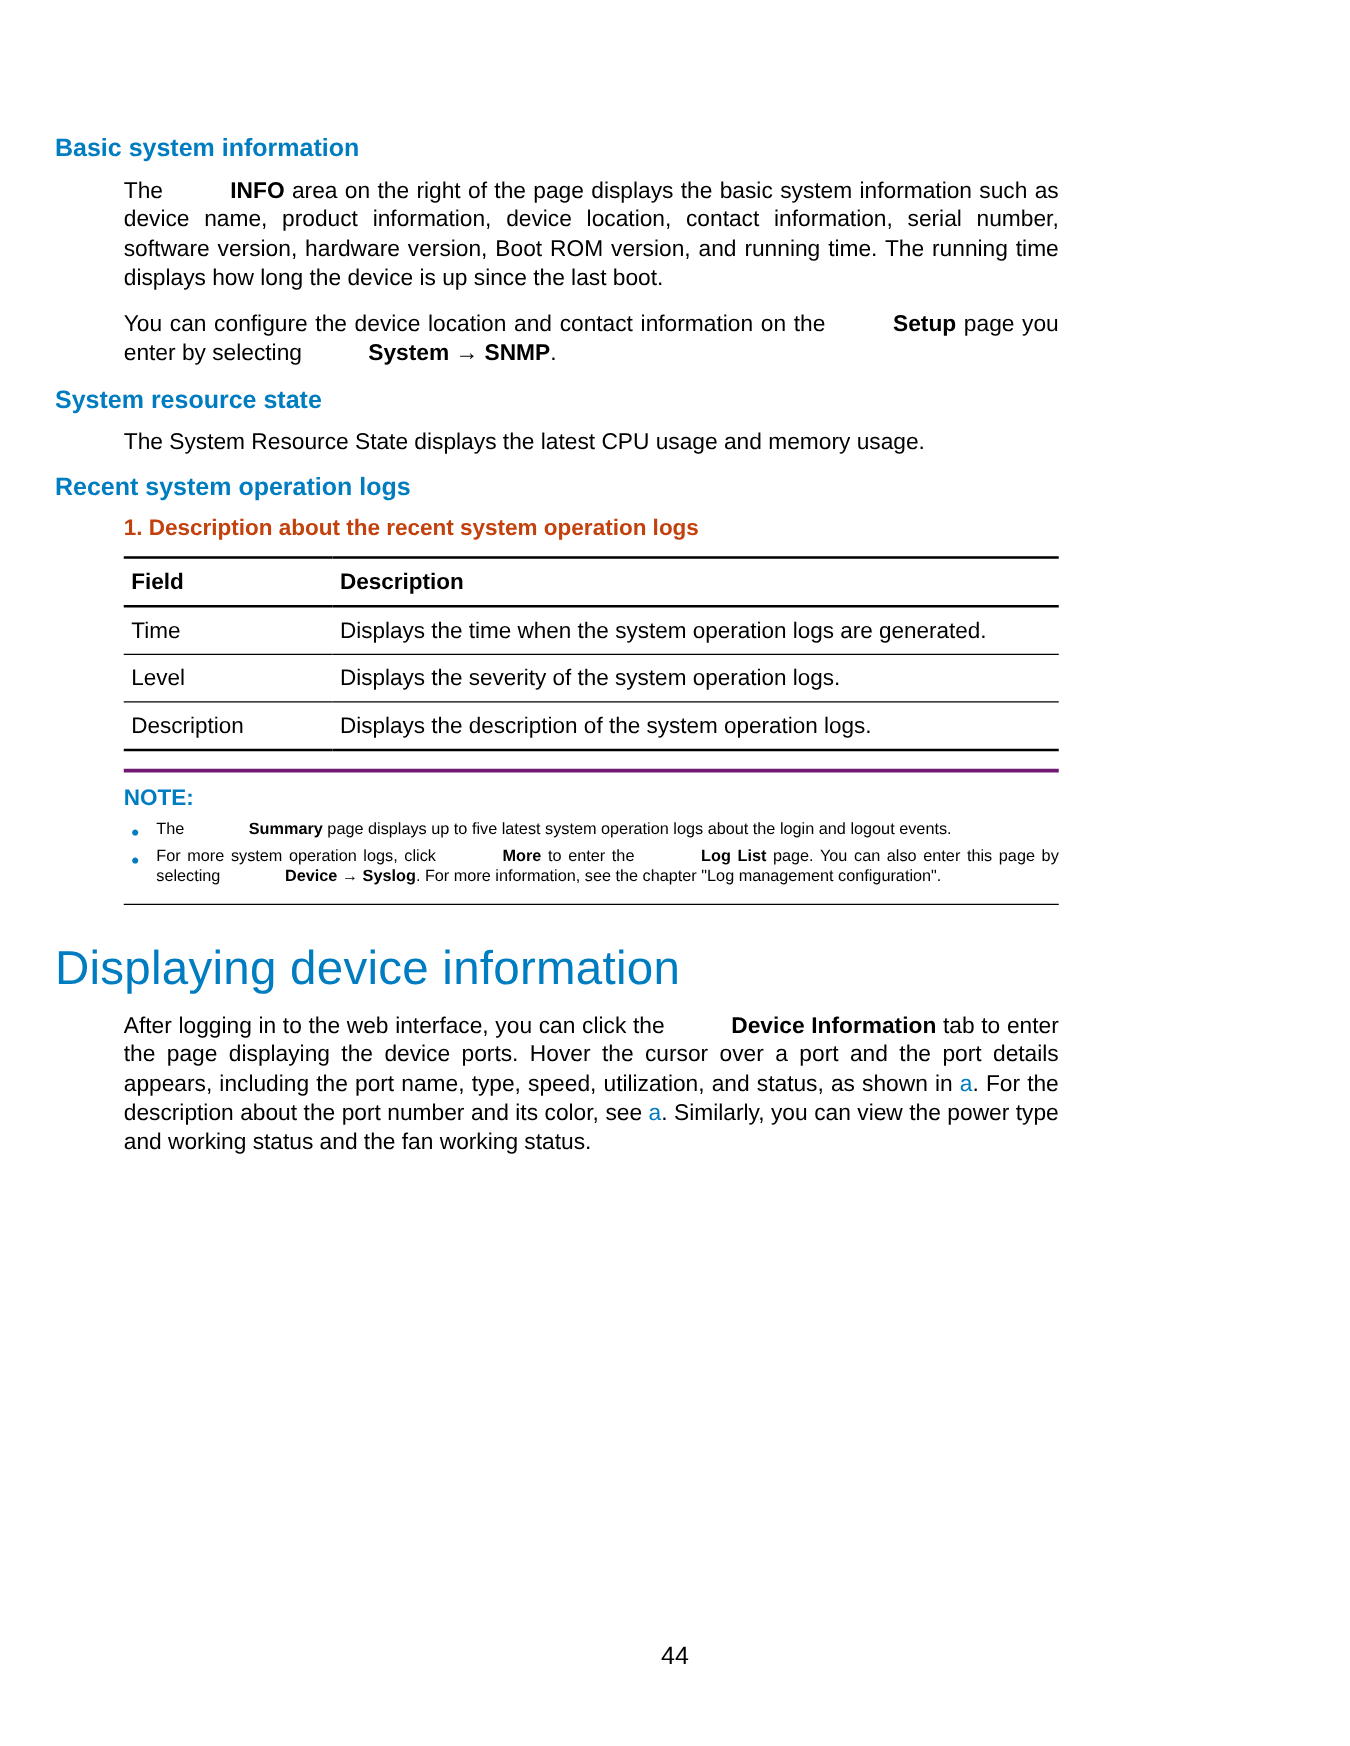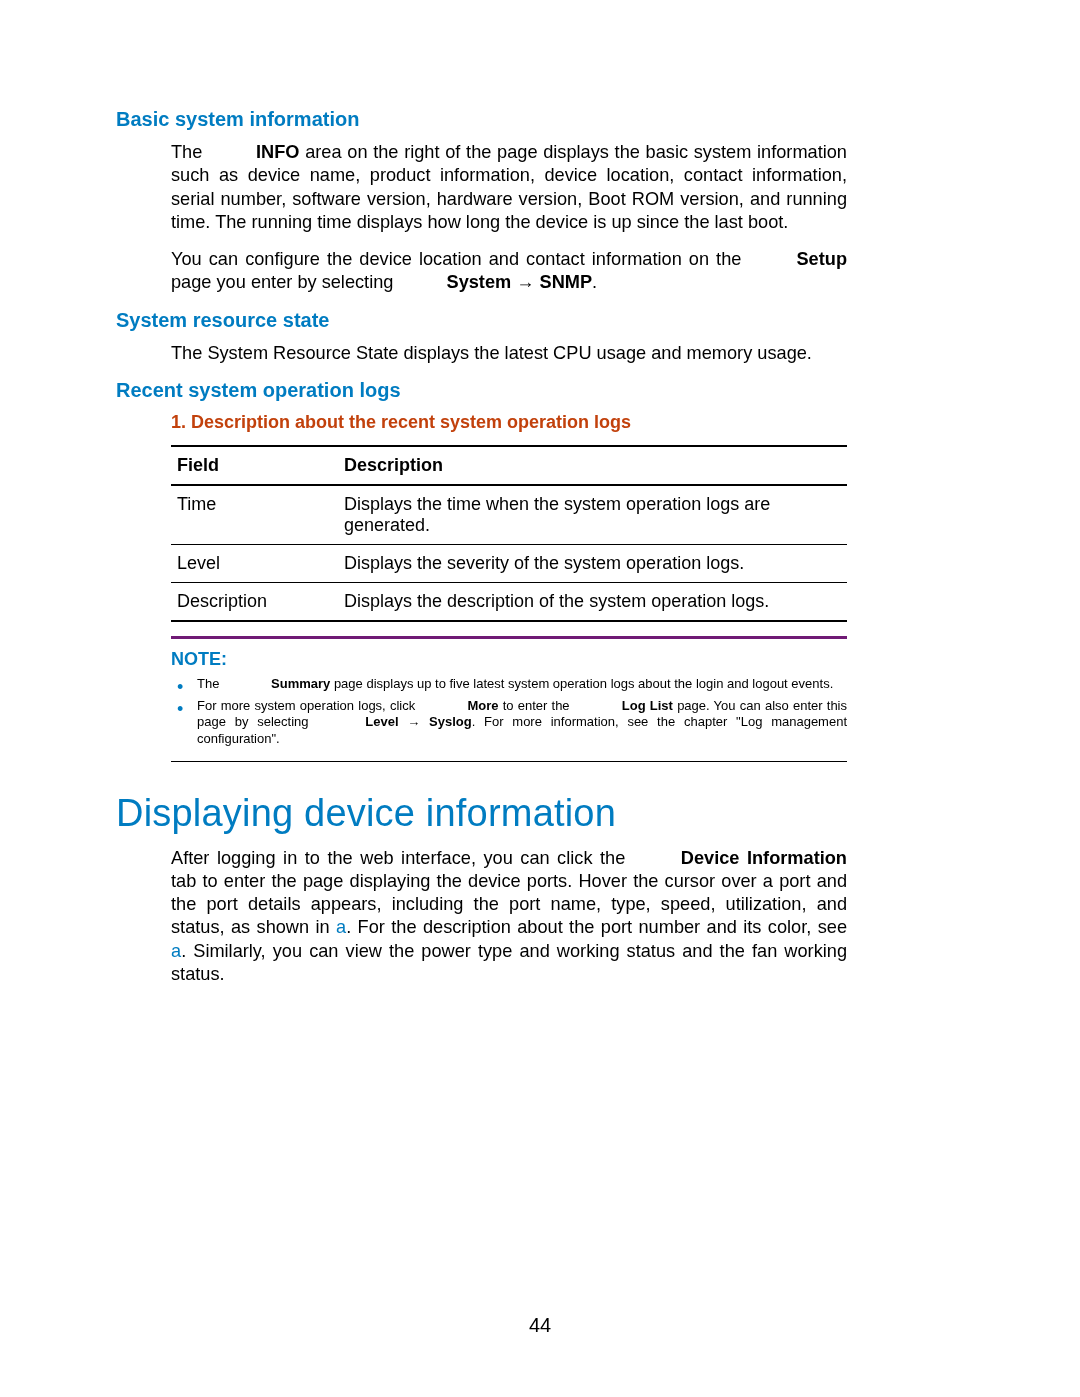--- a/index.html
+++ b/index.html
@@ -7,21 +7,21 @@
     margin: 0;
     background: #ffffff;
     font-family: "Segoe UI", "Helvetica Neue", Arial, sans-serif;
     color: #000;
   }
   .page {
     width: 952px;
     height: 1397px;
     position: relative;
     box-sizing: border-box;
-    padding: 100px 105px 0 116px;
+    padding: 100px 105px 0 44px;
   }
   .h3 {
     color: #007cc1;
     font-weight: 600;
     font-size: 20px;
     margin: 8px 0 10px 0;
   }
   .indent {
     margin-left: 55px;
   }
@@ -151,21 +151,21 @@
           <td>Description</td>
           <td>Displays the description of the system operation logs.</td>
         </tr>
       </tbody>
     </table>
 
     <div class="note-block">
       <div class="note-label">NOTE:</div>
       <ul class="note-list">
         <li>The <span class="bold">Summary</span> page displays up to five latest system operation logs about the login and logout events.</li>
-        <li>For more system operation logs, click <span class="bold">More</span> to enter the <span class="bold">Log List</span> page. You can also enter this page by selecting <span class="bold">Level → Syslog</span>. For more information, see the chapter "Log management configuration".</li>
+        <li>For more system operation logs, click <span class="bold">More</span> to enter the <span class="bold">Log List</span> page. You can also enter this page by selecting <span class="bold">Device → Syslog</span>. For more information, see the chapter "Log management configuration".</li>
       </ul>
     </div>
   </div>
 
   <div class="h2">Displaying device information</div>
   <div class="indent">
     <p class="body-text">After logging in to the web interface, you can click the <span class="bold">Device Information</span> tab to enter the page displaying the device ports. Hover the cursor over a port and the port details appears, including the port name, type, speed, utilization, and status, as shown in <span class="link">a</span>. For the description about the port number and its color, see <span class="link">a</span>. Similarly, you can view the power type and working status and the fan working status.</p>
   </div>
 
   <div class="pagenum">44</div>

